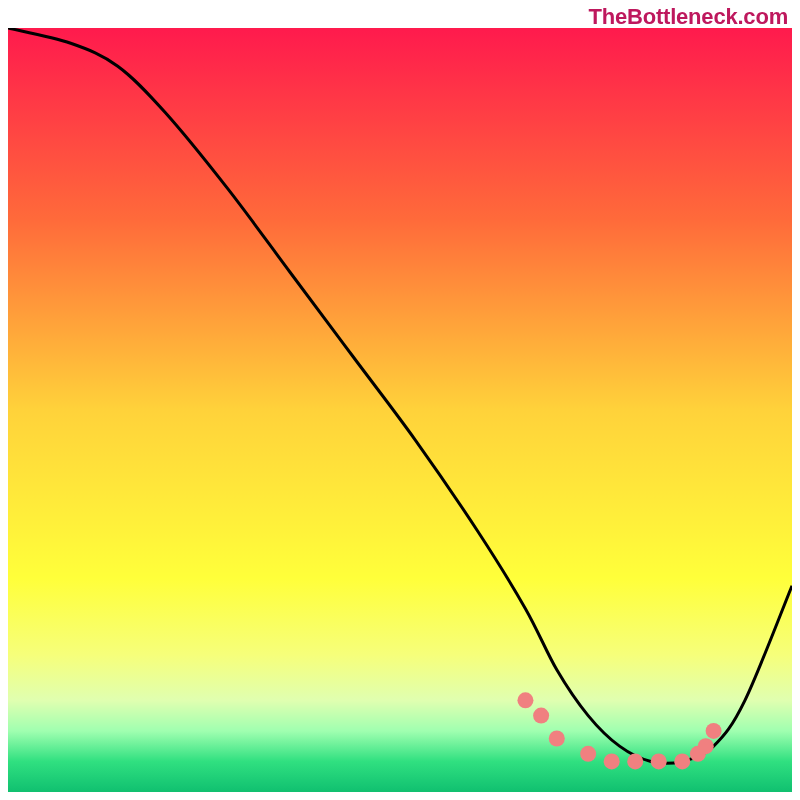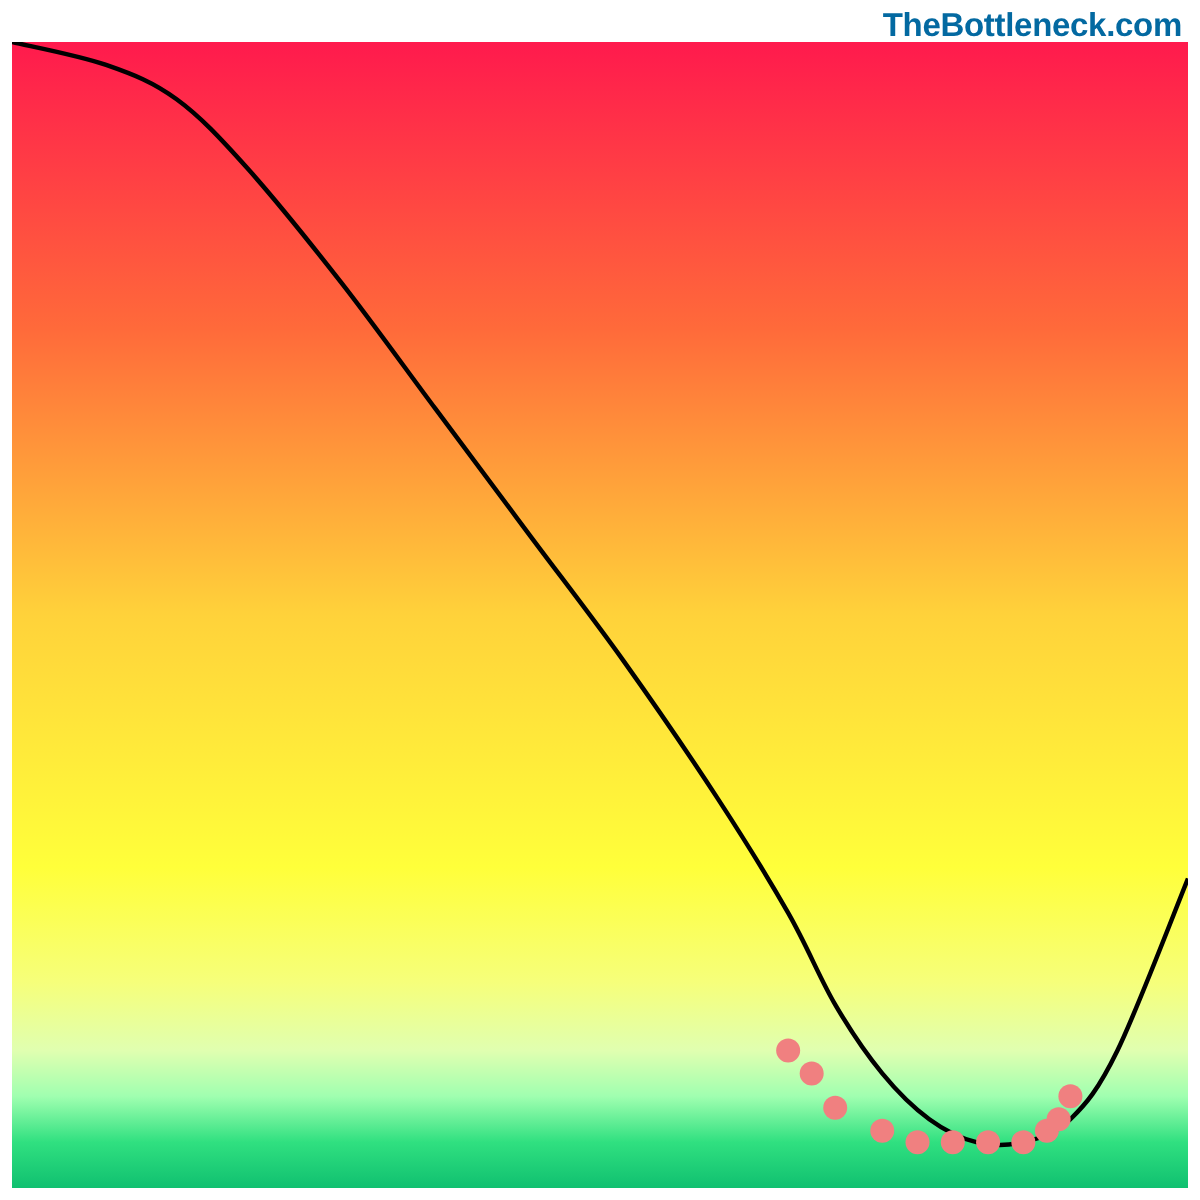--- a/index.html
+++ b/index.html
@@ -10,21 +10,21 @@
     position: relative;
     font-family: Arial, Helvetica, sans-serif;
     overflow: hidden;
   }
   .watermark {
     position: absolute;
     top: 4px;
     right: 12px;
     font-size: 22px;
     font-weight: 600;
-    color: #0369a1;
+    color: #be185d;
     letter-spacing: -0.2px;
   }
   .plot {
     position: absolute;
     top: 28px;
     left: 8px;
     width: 784px;
     height: 764px;
   }
   svg { display: block; }

